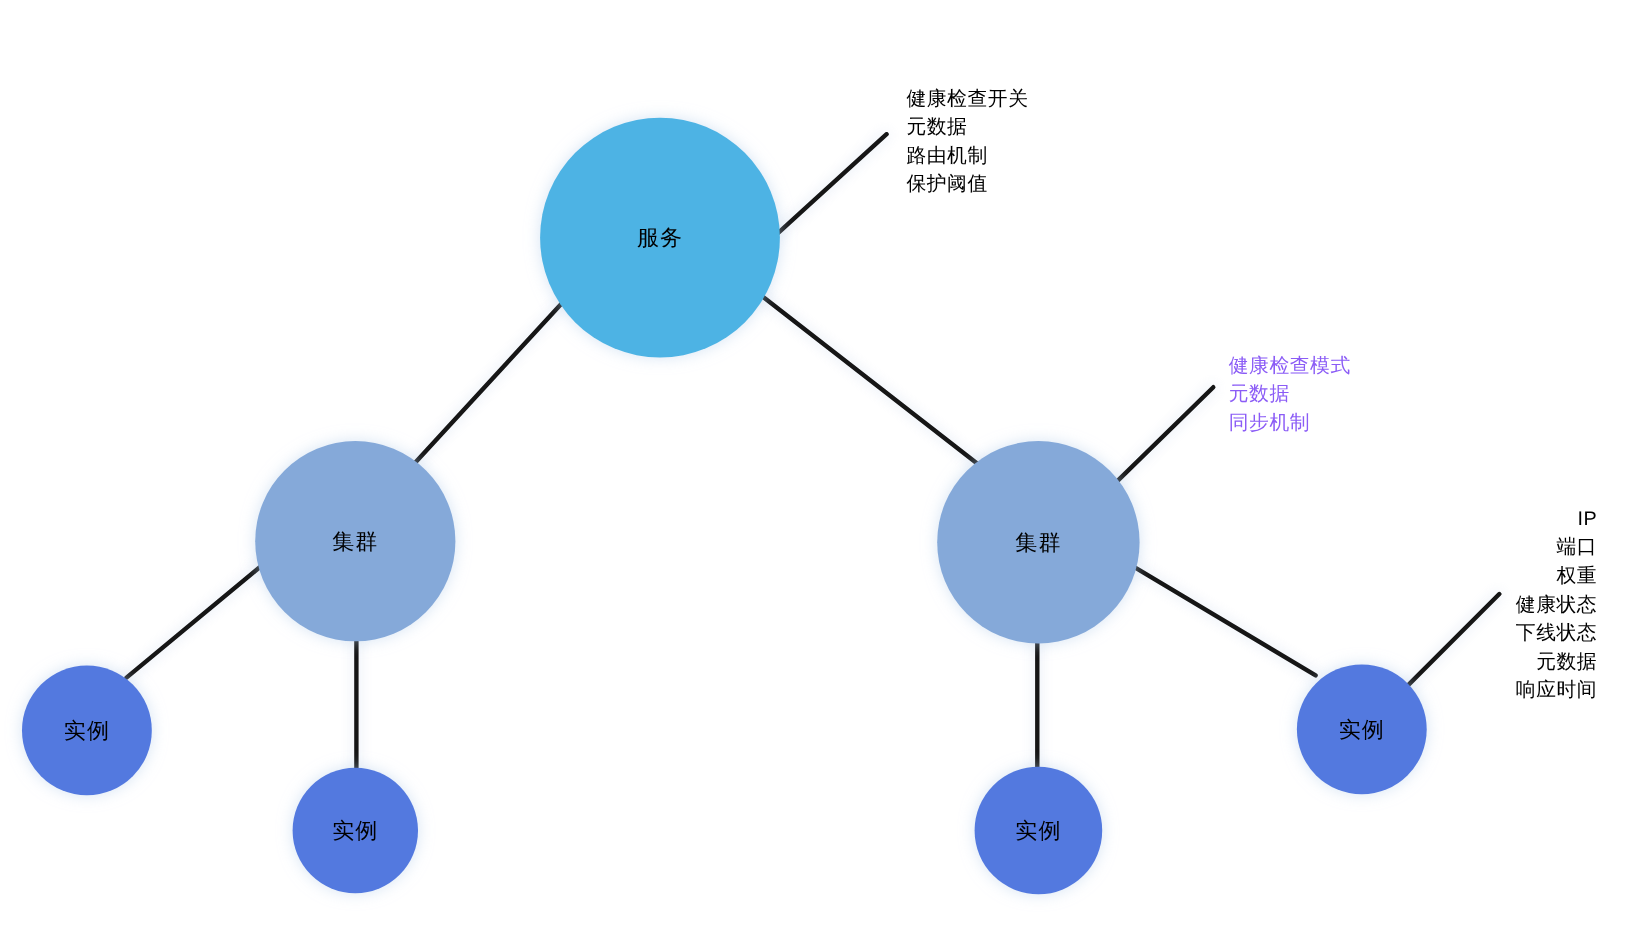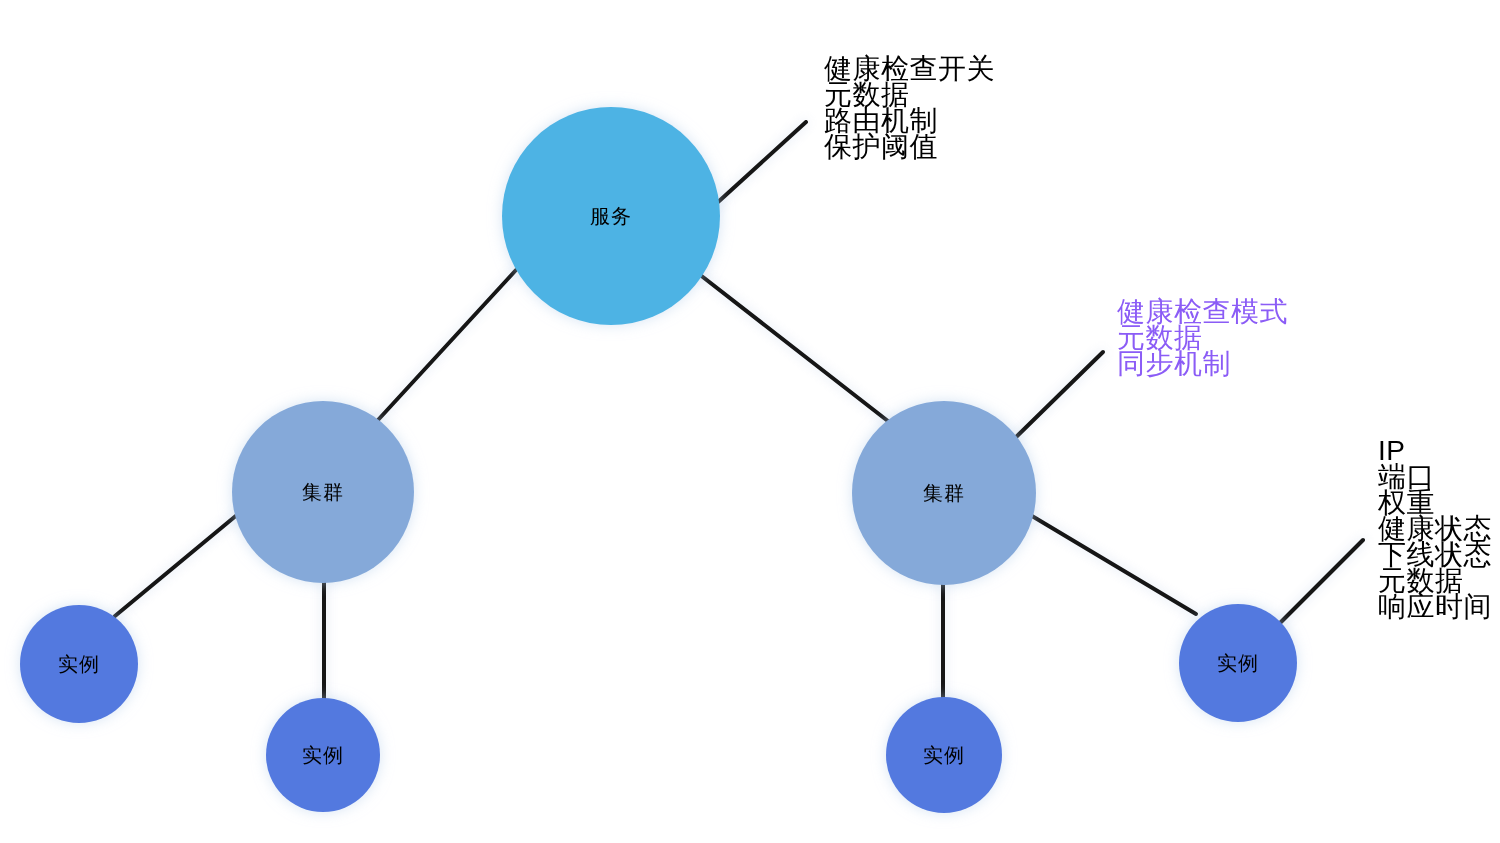--- a/index.html
+++ b/index.html
@@ -31,38 +31,39 @@
     position: absolute;
     border-radius: 50%;
     display: flex;
     align-items: center;
     justify-content: center;
     color: #000000;
     font-size: 20px;
     letter-spacing: 1px;
     box-shadow: 0 0 14px rgba(180, 205, 235, 0.55);
   }
-  .node-service   { left: 502px;  top: 107px; width: 218px; height: 218px; }
+  .node-service   { left: 491px;  top: 107px; width: 218px; height: 218px; }
   .node-cluster-l { left: 232px;  top: 401px; width: 182px; height: 182px; }
   .node-cluster-r { left: 852px;  top: 401px; width: 184px; height: 184px; }
   .node-inst-l1   { left: 20px;   top: 605px; width: 118px; height: 118px; }
   .node-inst-l2   { left: 266px;  top: 698px; width: 114px; height: 114px; }
   .node-inst-m    { left: 886px;  top: 697px; width: 116px; height: 116px; }
   .node-inst-r    { left: 1179px; top: 604px; width: 118px; height: 118px; }
   .annotation {
     position: absolute;
     white-space: pre-line;
     color: #000000;
-    font-size: 28px;
+    font-size: 18px;
     line-height: 26px;
     letter-spacing: 0.5px;
+    margin-top: 20px;
   }
   .ann-service  { left: 824px;  top: 56px;  }
   .ann-cluster  { left: 1117px; top: 299px; }
-  .ann-instance { left: 1378px; top: 438px; }
+  .ann-instance { left: 1378px; top: 438px; text-align: right; }
 </style>
 </head>
 <body>
 
 <div class="canvas">
 
   <svg class="edges" viewBox="0 0 1500 843" xmlns="http://www.w3.org/2000/svg">
     <line class="edge" x1="516" y1="270" x2="378" y2="420" stroke="#161616"></line>
     <line class="edge" x1="690" y1="267" x2="893" y2="425" stroke="#161616"></line>
     <line class="edge" x1="255" y1="500" x2="115" y2="616" stroke="#161616"></line>

